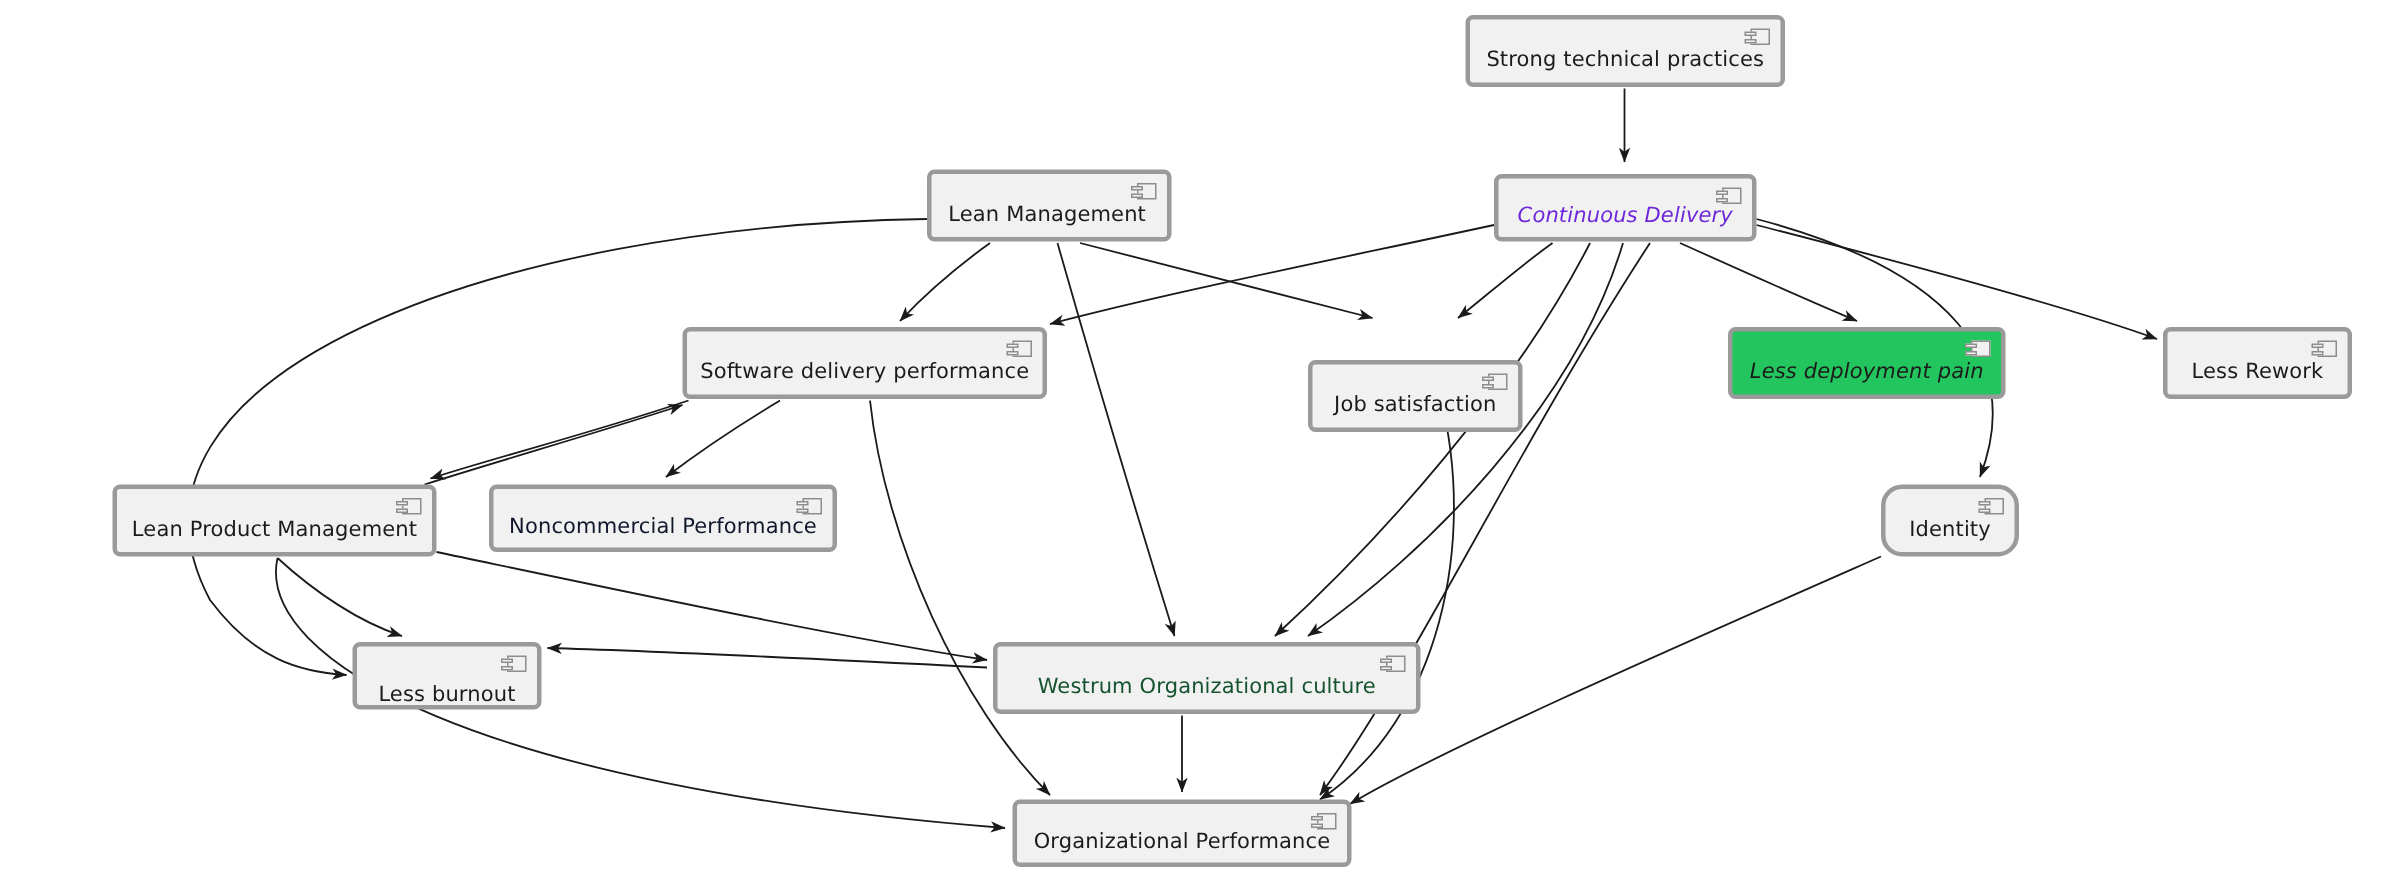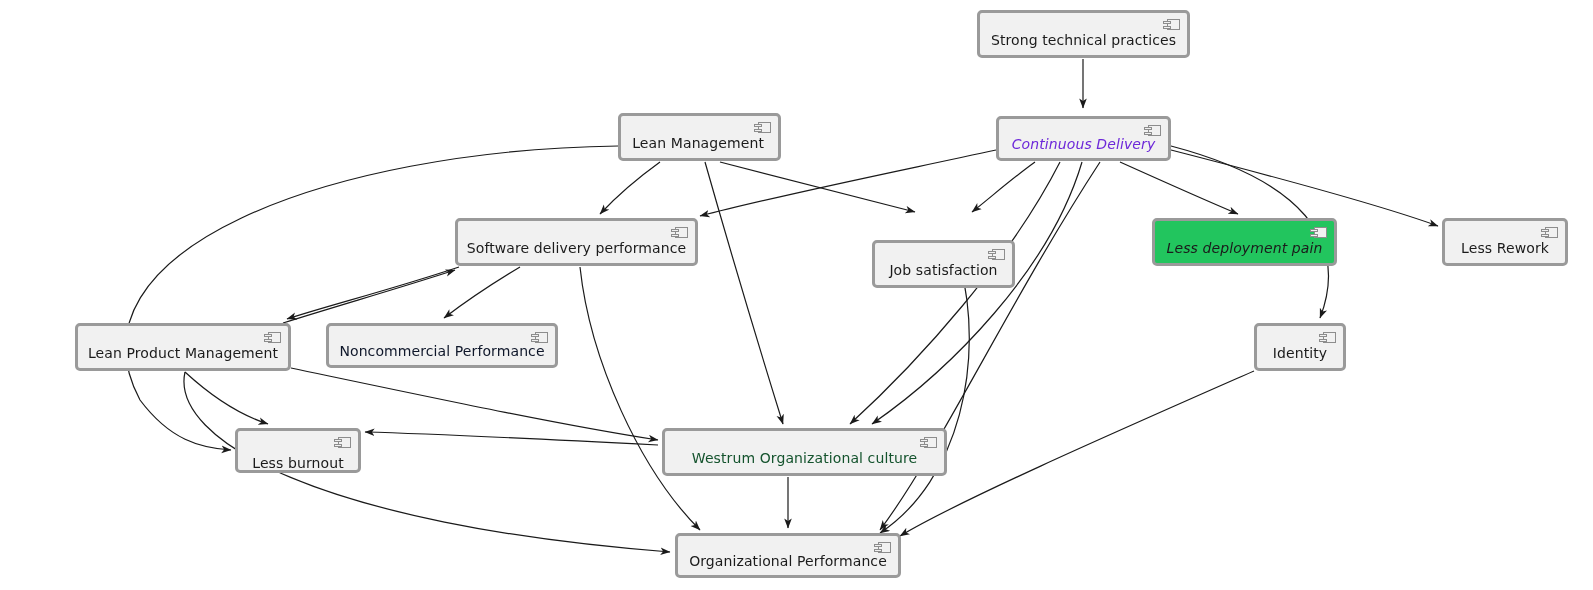--- a/index.html
+++ b/index.html
@@ -182,21 +182,21 @@
         </span>
       </div>
       <div class="node" style="left: 326px; top: 323px; width: 232px; height: 45px; background: rgb(241, 241, 241); border-color: rgb(154, 154, 154); color: #0f172a;">
         <span class="label">Noncommercial Performance</span>
         <span class="comp-icon">
           <span class="body"></span>
           <span class="tab1"></span>
           <span class="tab2"></span>
         </span>
       </div>
-      <div class="node" style="left: 1254px; top: 323px; width: 92px; height: 48px; background: rgb(241, 241, 241); border-color: rgb(154, 154, 154); color: rgb(27, 27, 27);">
+      <div class="node" style="left: 1254px; top: 323px; width: 92px; height: 48px; background: rgb(241, 241, 241); border-color: rgb(154, 154, 154); color: rgb(27, 27, 27); border-radius: 14px;">
         <span class="label">Identity</span>
         <span class="comp-icon">
           <span class="body"></span>
           <span class="tab1"></span>
           <span class="tab2"></span>
         </span>
       </div>
       <div class="node" style="left: 235px; top: 428px; width: 126px; height: 45px; background: rgb(241, 241, 241); border-color: rgb(154, 154, 154); color: rgb(27, 27, 27); align-items: flex-end;">
         <span class="label">Less burnout</span>
         <span class="comp-icon">

